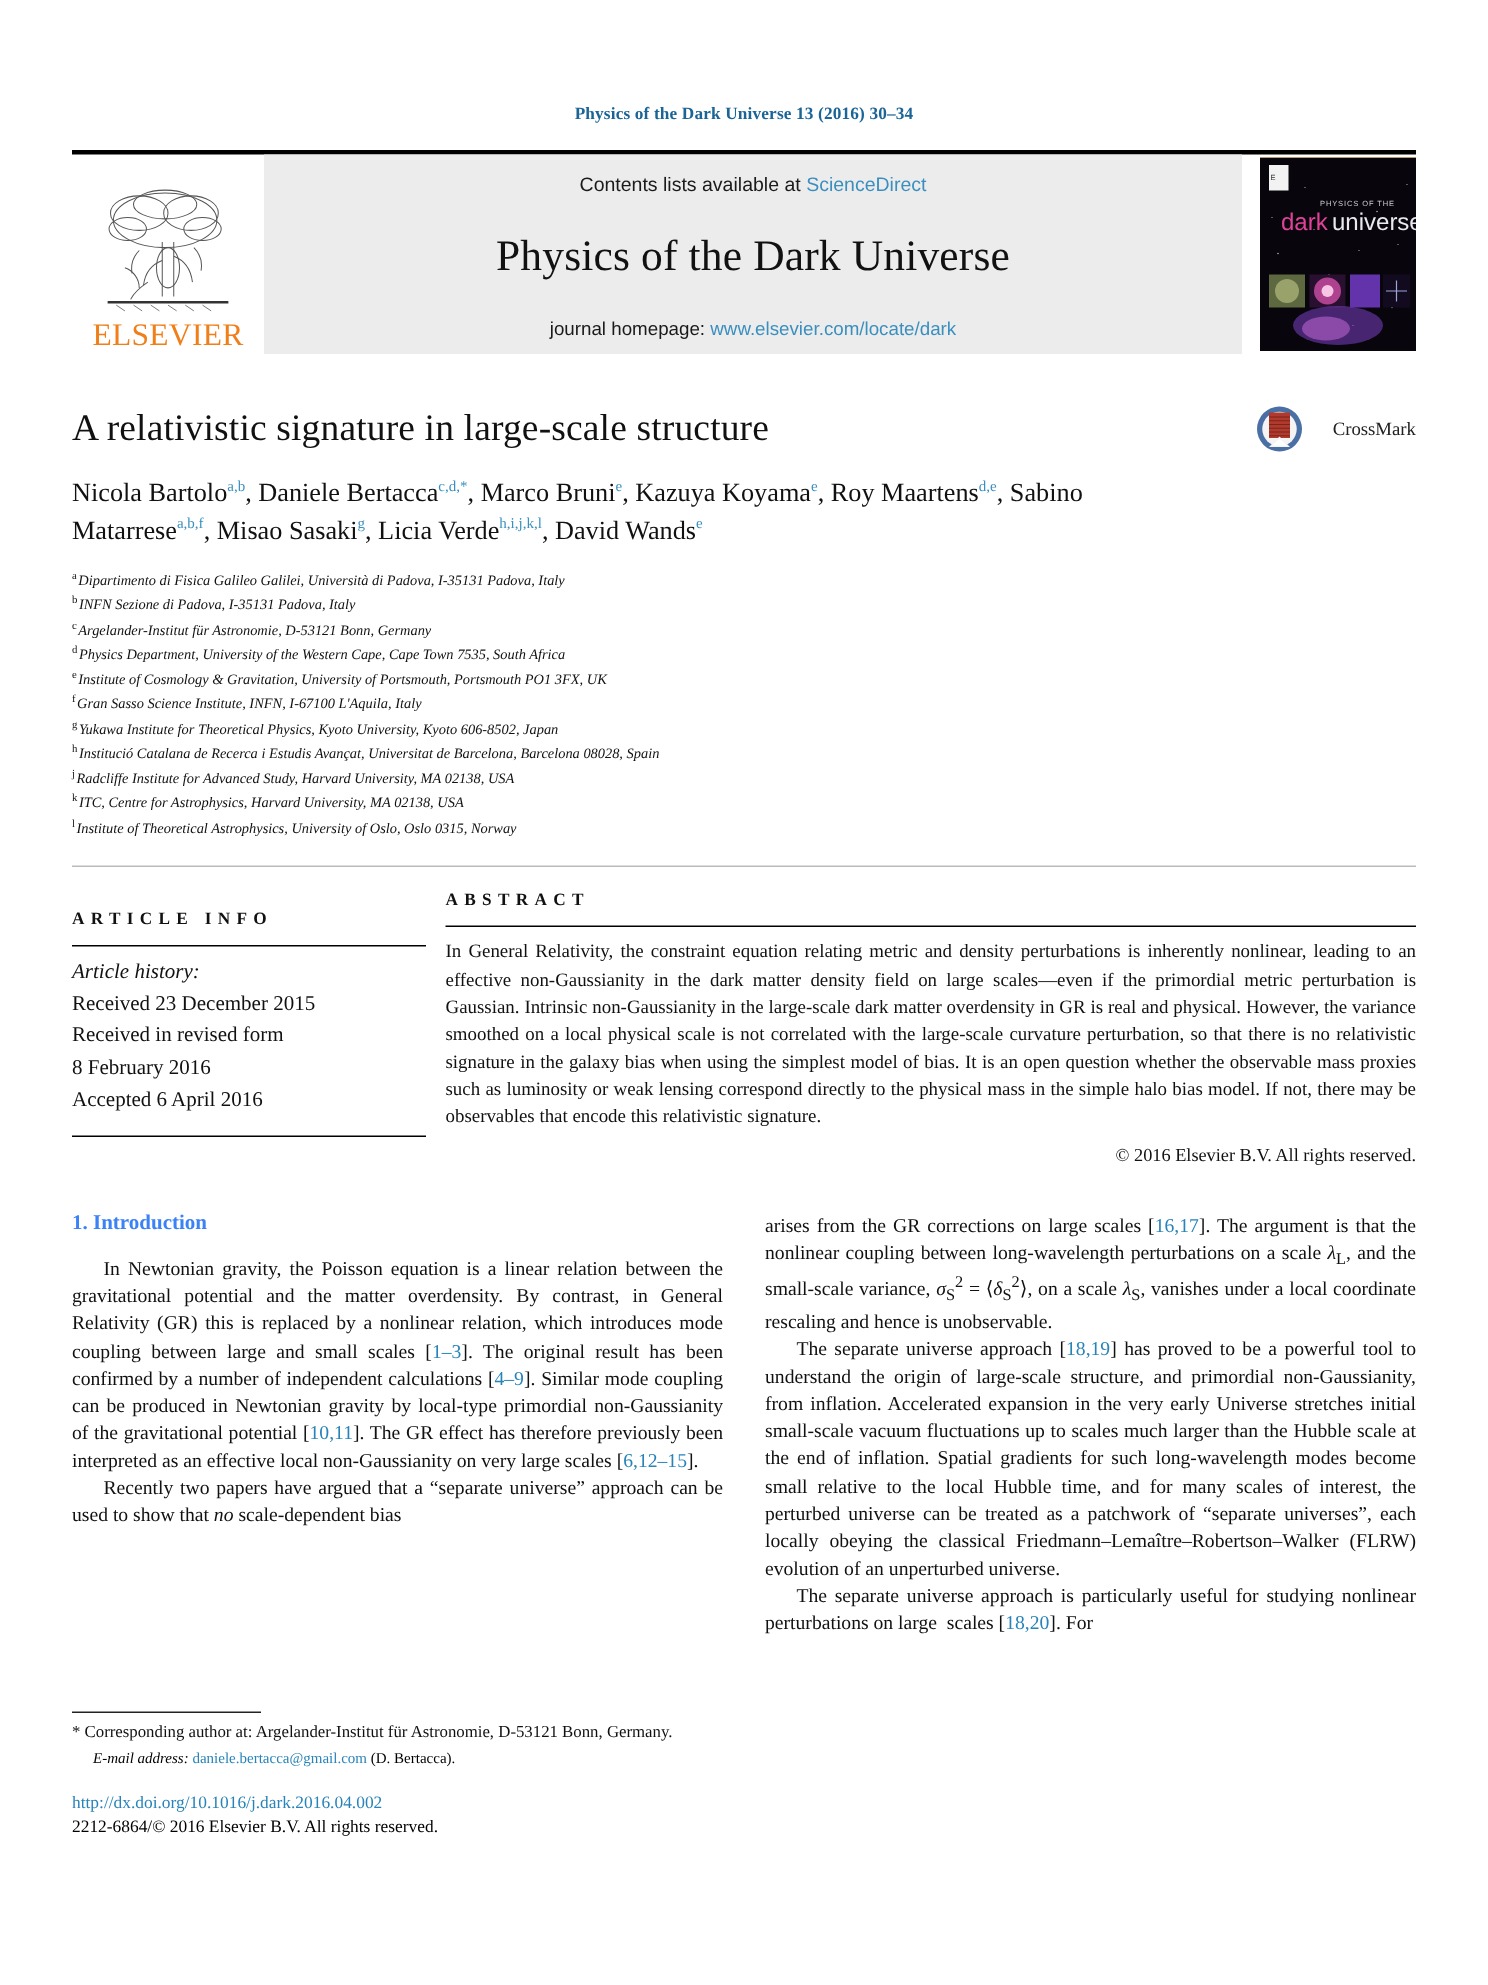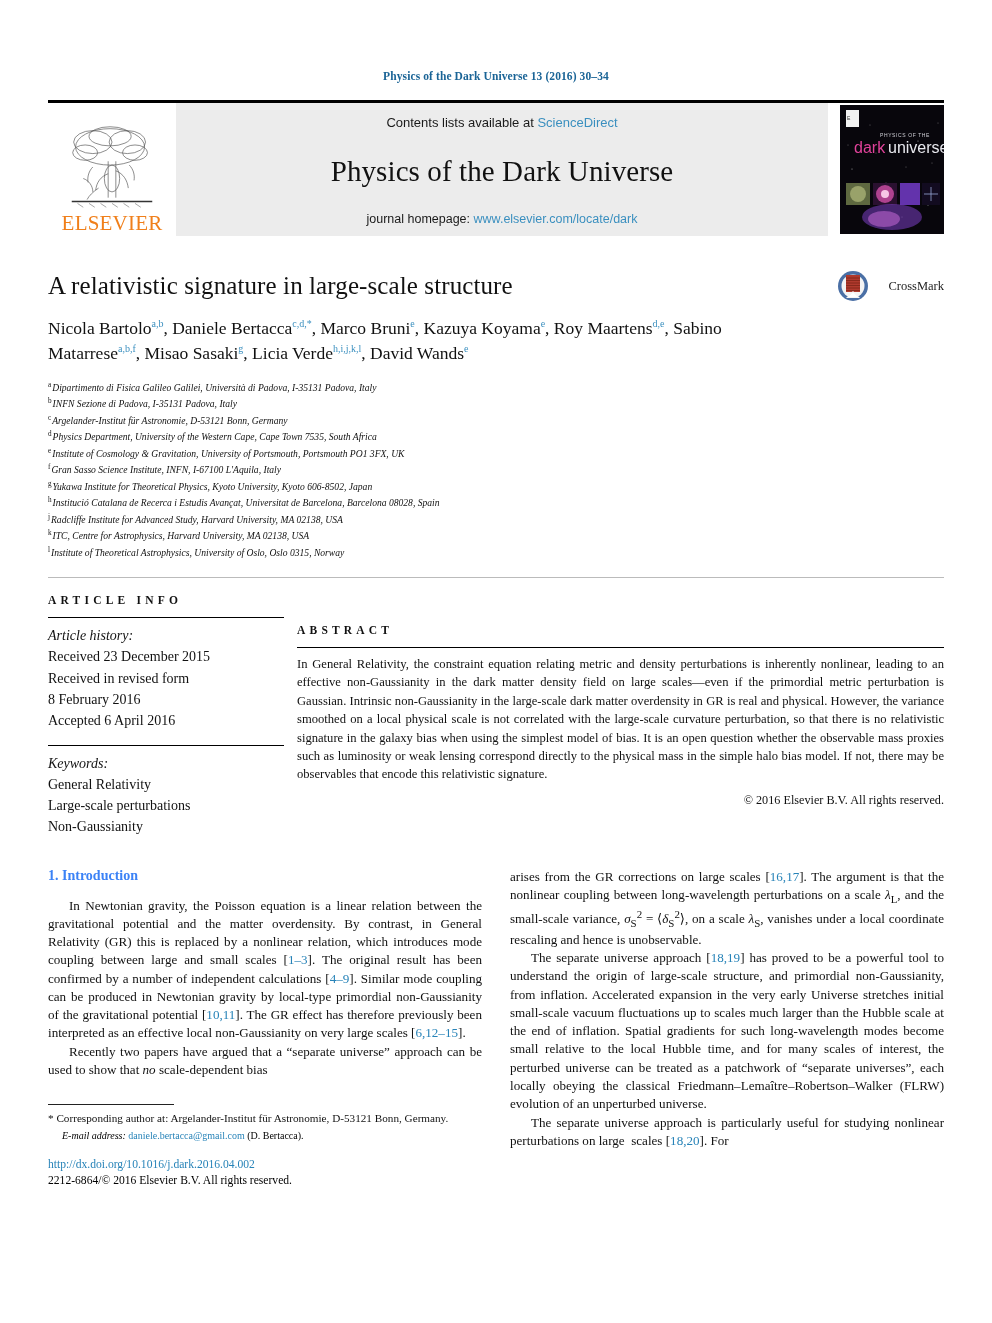--- a/index.html
+++ b/index.html
@@ -257,21 +257,21 @@
   }
   .ref {
     color: #2783b8;
   }
   .ital { font-style: italic; }
 
   
   .footnote-area {
     position: absolute;
     left: 48px;
-    top: 1104px;
+    top: 1141px;
     width: 440px;
   }
   .foot-rule {
     border: 0;
     border-top: 1px solid #222;
     width: 126px;
     margin: 0 0 5px 0;
   }
   .foot-text {
     font-size: 11.2px;
@@ -424,26 +424,20 @@
       <hr class="hr-black">
       <div class="info-block">
         <div class="lab">Article history:</div>
         <div>Received 23 December 2015</div>
         <div>Received in revised form</div>
         <div>8 February 2016</div>
         <div>Accepted 6 April 2016</div>
       </div>
       <div class="info-spacer"></div>
       <hr class="hr-black">
-      <div class="info-block">
-        <div class="lab">Keywords:</div>
-        <div>General Relativity</div>
-        <div>Large-scale perturbations</div>
-        <div>Non-Gaussianity</div>
-      </div>
     </div>
 
     <div class="col-abstract">
       <div class="sec-head">ABSTRACT</div>
       <hr class="hr-black">
       <div class="abstract-text">In General Relativity, the constraint equation relating metric and density perturbations is inherently nonlinear, leading to an effective non-Gaussianity in the dark matter density field on large scales—even if the primordial metric perturbation is Gaussian. Intrinsic non-Gaussianity in the large-scale dark matter overdensity in GR is real and physical. However, the variance smoothed on a local physical scale is not correlated with the large-scale curvature perturbation, so that there is no relativistic signature in the galaxy bias when using the simplest model of bias. It is an open question whether the observable mass proxies such as luminosity or weak lensing correspond directly to the physical mass in the simple halo bias model. If not, there may be observables that encode this relativistic signature.</div>
       <div class="copyright">© 2016 Elsevier B.V. All rights reserved.</div>
     </div>
   </div>
 

